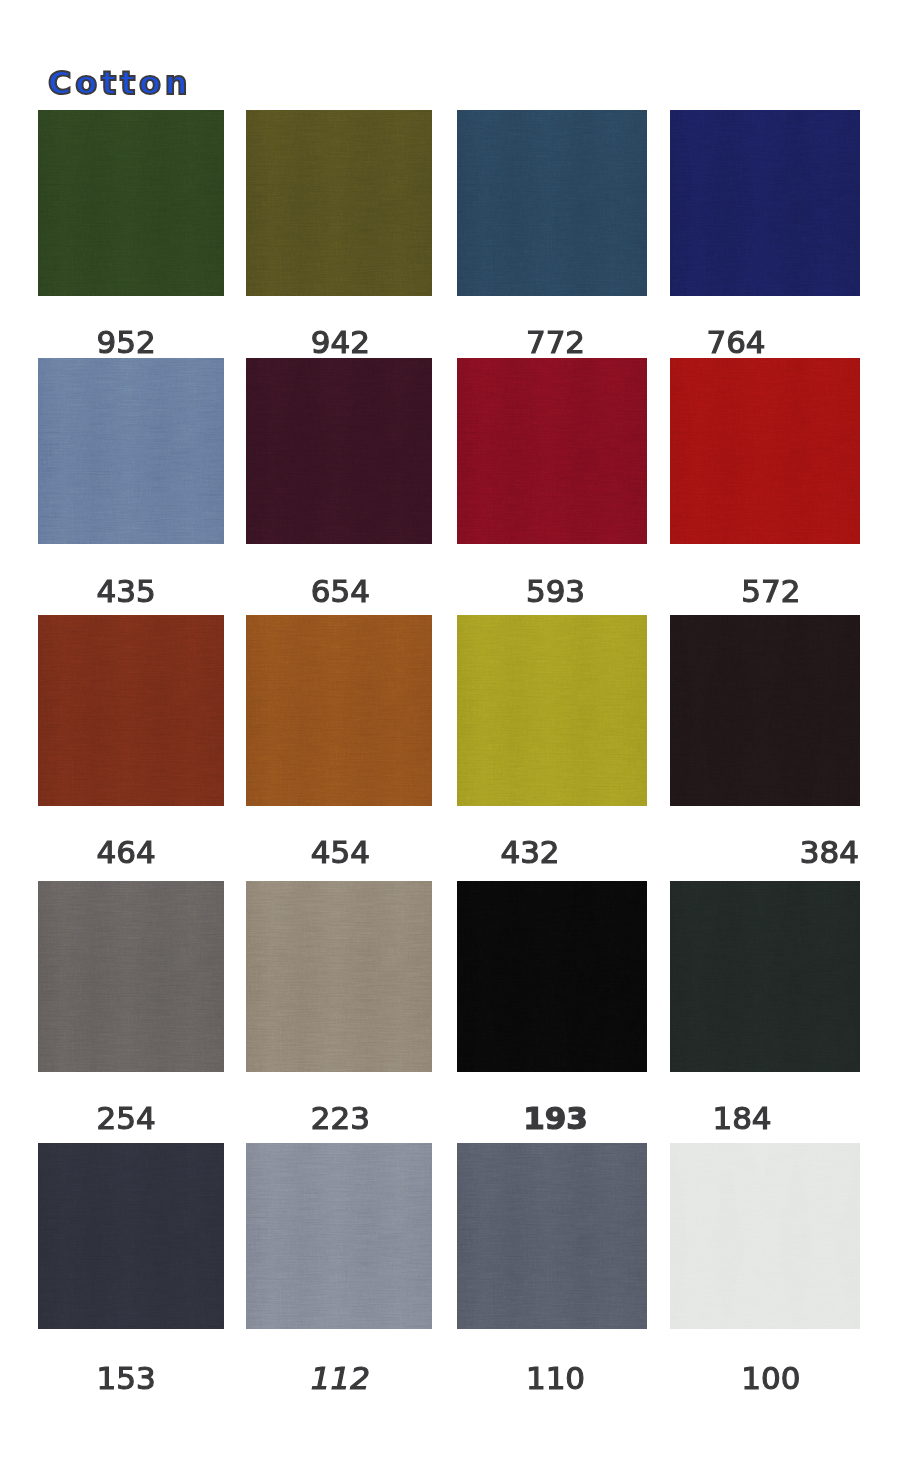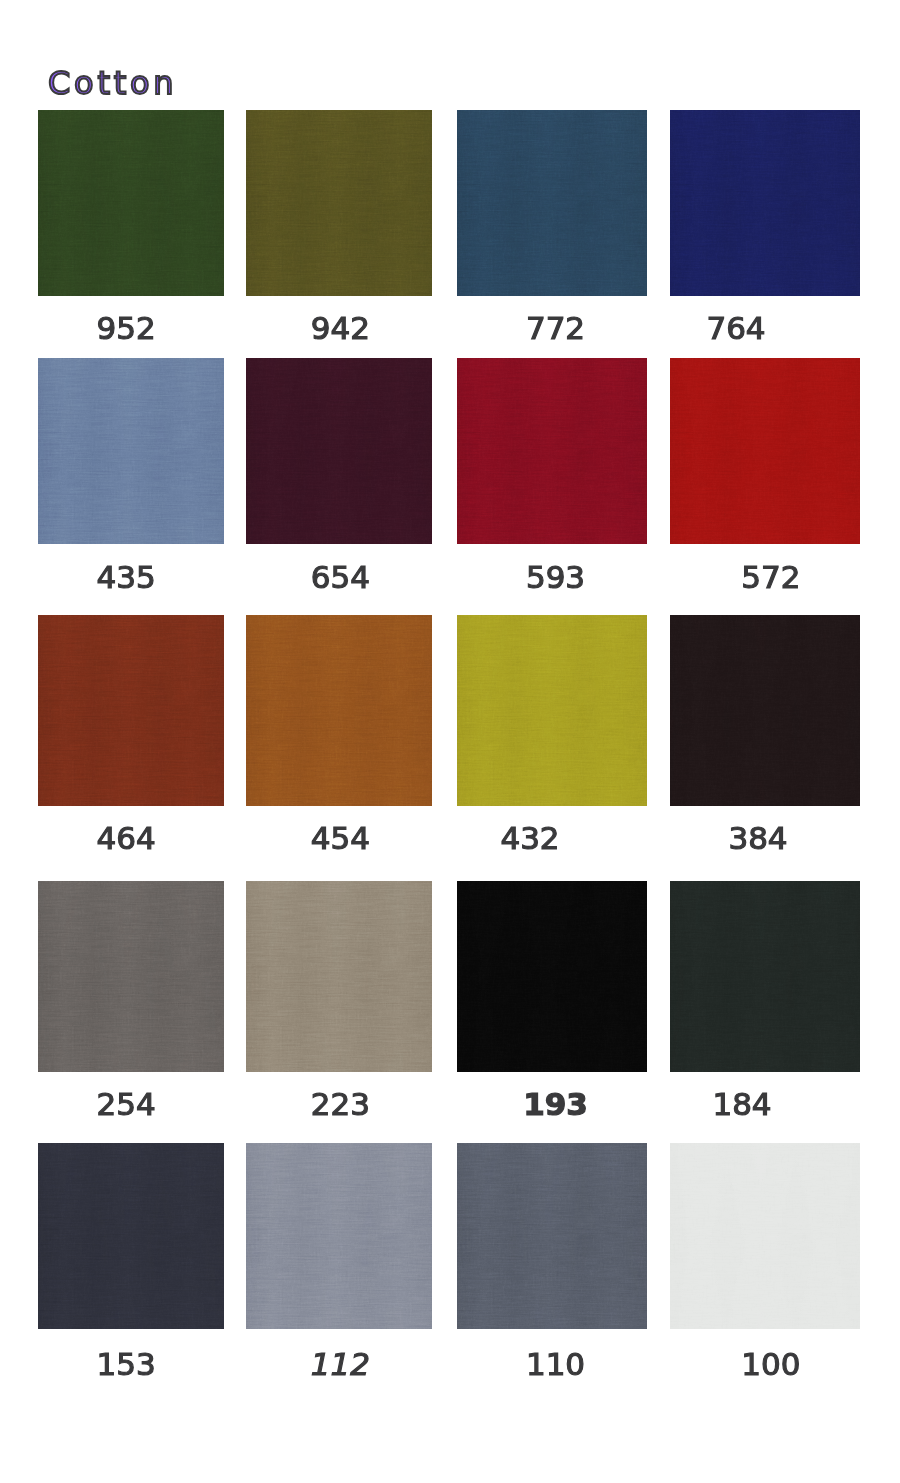--- a/index.html
+++ b/index.html
@@ -4,25 +4,25 @@
 <title>Cotton</title>
 <style>
   html,body{margin:0;padding:0;}
   body{
     width:900px;height:1483px;background:#ffffff;
     font-family:"DejaVu Sans", sans-serif;
     -webkit-font-smoothing:antialiased;
     overflow:hidden;
   }
   #page{position:relative;width:900px;height:1483px;background:#ffffff;}
-  #title,.label{transform:translateZ(0);}
+  #title,.label{transform:translateZ(0);margin-top:14px;}
   #title{
     margin:0;padding:0;
     position:absolute;left:48px;top:67px;
-    font-size:32px;font-weight:400;color:#8b5cf6;
+    font-size:32px;font-weight:700;color:#1d4ed8;
     -webkit-text-stroke:2.0px #3a3a3c;
     letter-spacing:3.75px;line-height:1;white-space:nowrap;
   }
   .swatch{position:absolute;overflow:hidden;background:#888;}
   .weave{position:absolute;left:0;top:0;right:0;bottom:0;mix-blend-mode:overlay;pointer-events:none;}
   .weave.h{filter:url(#weave-h);opacity:0.06;}
   .weave.v{filter:url(#weave-v);opacity:0.06;}
   .weave.warp{filter:url(#weave-warp);opacity:0.06;}
   .weave.weft{filter:url(#weave-weft);opacity:0.11;}
   .sheen{position:absolute;left:0;top:0;right:0;bottom:0;pointer-events:none;
@@ -57,21 +57,21 @@
   .lb6{left:435.5px;top:562.0px;width:240px;}
   .sw7{left:670px;top:358px;width:190px;height:186px;}
   .lb7{left:650.8px;top:562.0px;width:240px;}
   .sw8{left:38px;top:615px;width:186px;height:191px;}
   .lb8{left:6.2px;top:823.4px;width:240px;}
   .sw9{left:246px;top:615px;width:186px;height:191px;}
   .lb9{left:220.3px;top:823.4px;width:240px;}
   .sw10{left:457px;top:615px;width:190px;height:191px;}
   .lb10{left:410px;top:823.4px;width:240px;}
   .sw11{left:670px;top:615px;width:190px;height:191px;}
-  .lb11{left:638px;top:823.4px;width:240px;}
+  .lb11{left:619px;top:823.4px;width:240px;text-align:right;}
   .sw12{left:38px;top:881px;width:186px;height:191px;}
   .lb12{left:6.2px;top:1088.8px;width:240px;}
   .sw13{left:246px;top:881px;width:186px;height:191px;}
   .lb13{left:220.3px;top:1088.8px;width:240px;}
   .sw14{left:457px;top:881px;width:190px;height:191px;}
   .lb14{left:435.5px;top:1088.8px;width:240px;font-weight:bold;}
   .sw15{left:670px;top:881px;width:190px;height:191px;}
   .lb15{left:622px;top:1088.8px;width:240px;}
   .sw16{left:38px;top:1143px;width:186px;height:186px;}
   .lb16{left:6.2px;top:1348.5px;width:240px;}

